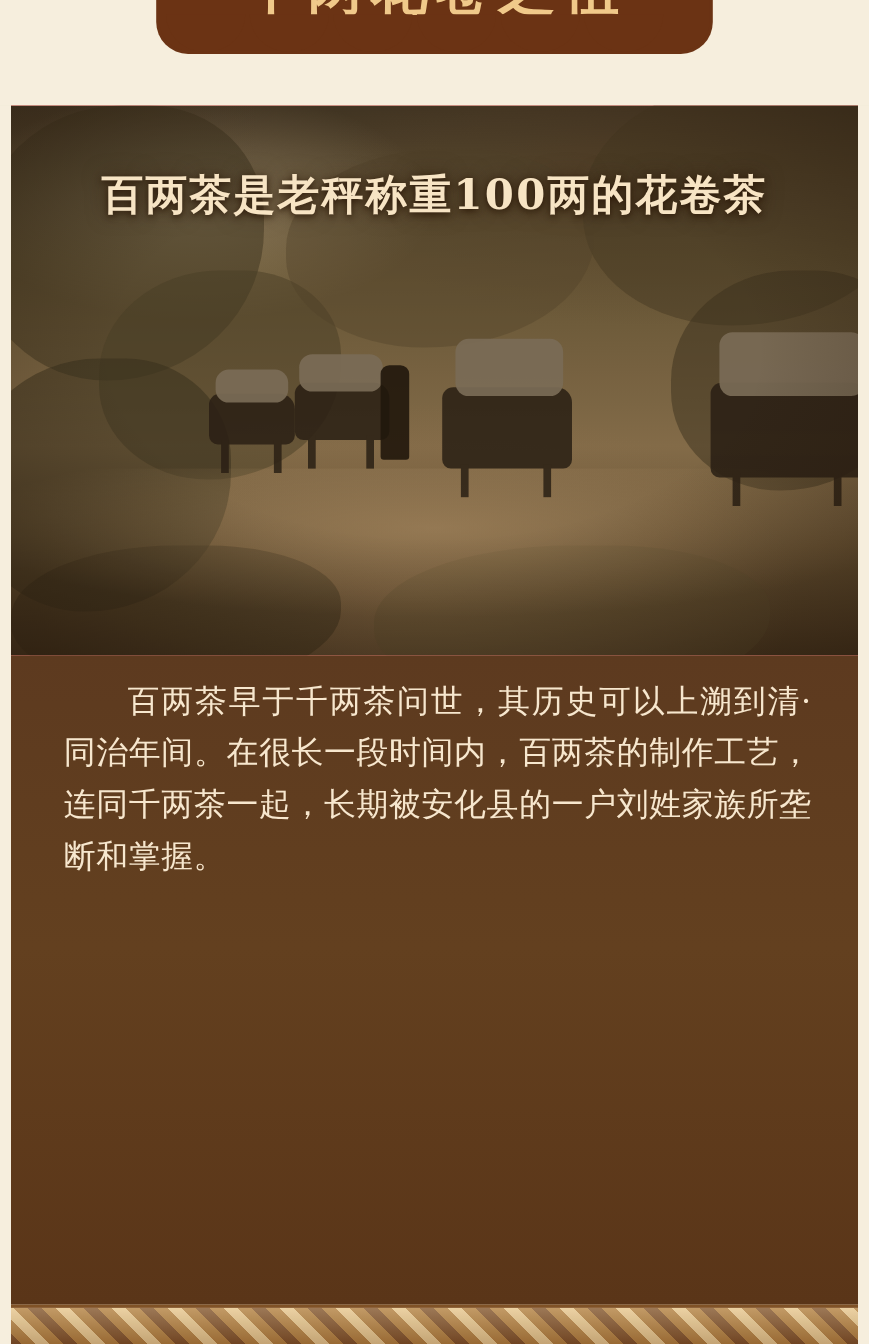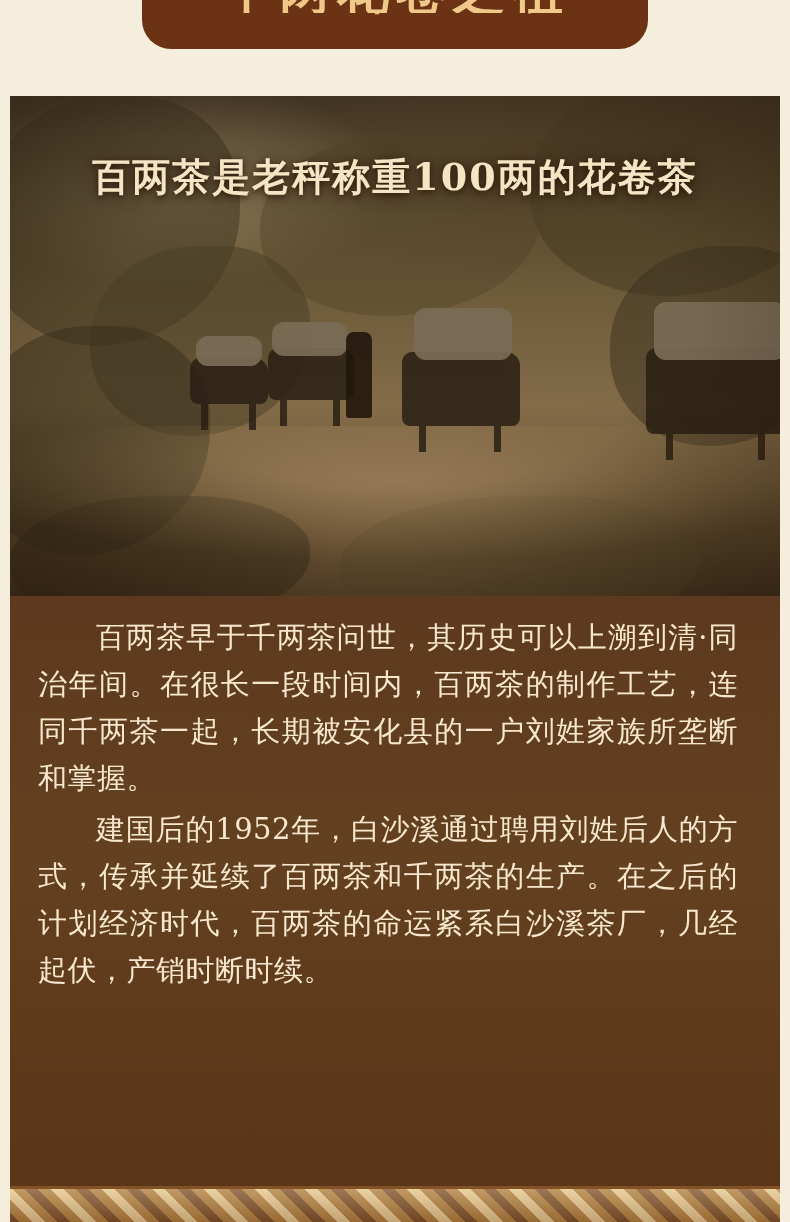--- a/index.html
+++ b/index.html
@@ -152,20 +152,21 @@
     position: absolute;
     left: 10px;
     top: 596px;
     width: 770px;
     height: 590px;
     background: linear-gradient(180deg, #5d3a1f 0%, #63401f 45%, #5a3518 100%);
     color: #f6e6cd;
   }
   .body-inner {
     padding: 18px 42px 0 28px;
+    margin-left: 20px;
   }
   .para {
     margin: 0 0 4px 0;
     font-family: "DejaVu Serif", serif;
     font-size: 29px;
     line-height: 1.62;
     text-indent: 2em;
     letter-spacing: 0.5px;
     color: #f7e7ce;
     text-align: justify;
@@ -250,21 +251,20 @@
     </div>
     <div class="hero-vignette"></div>
     <div class="hero-headline">
       <div>百两茶是老秤称重100两的花卷茶</div>
     </div>
   </div>
 
   <div class="body-section">
     <div class="body-inner">
       <p class="para">百两茶早于千两茶问世，其历史可以上溯到清·同治年间。在很长一段时间内，百两茶的制作工艺，连同千两茶一起，长期被安化县的一户刘姓家族所垄断和掌握。</p>
-      <p class="para">建国后的1952年，白沙溪通过聘用刘姓后人的方式，传承并延续了百两茶和千两茶的生产。在之后的计划经济时代，百两茶的命运紧系白沙溪茶厂，几经起伏，产销时断时续。</p>
     </div>
   </div>
 
   <div class="side-rail left"></div>
   <div class="side-rail right"></div>
 
   <div class="bottom-border">
     <div class="bottom-cap"></div>
   </div>
 

